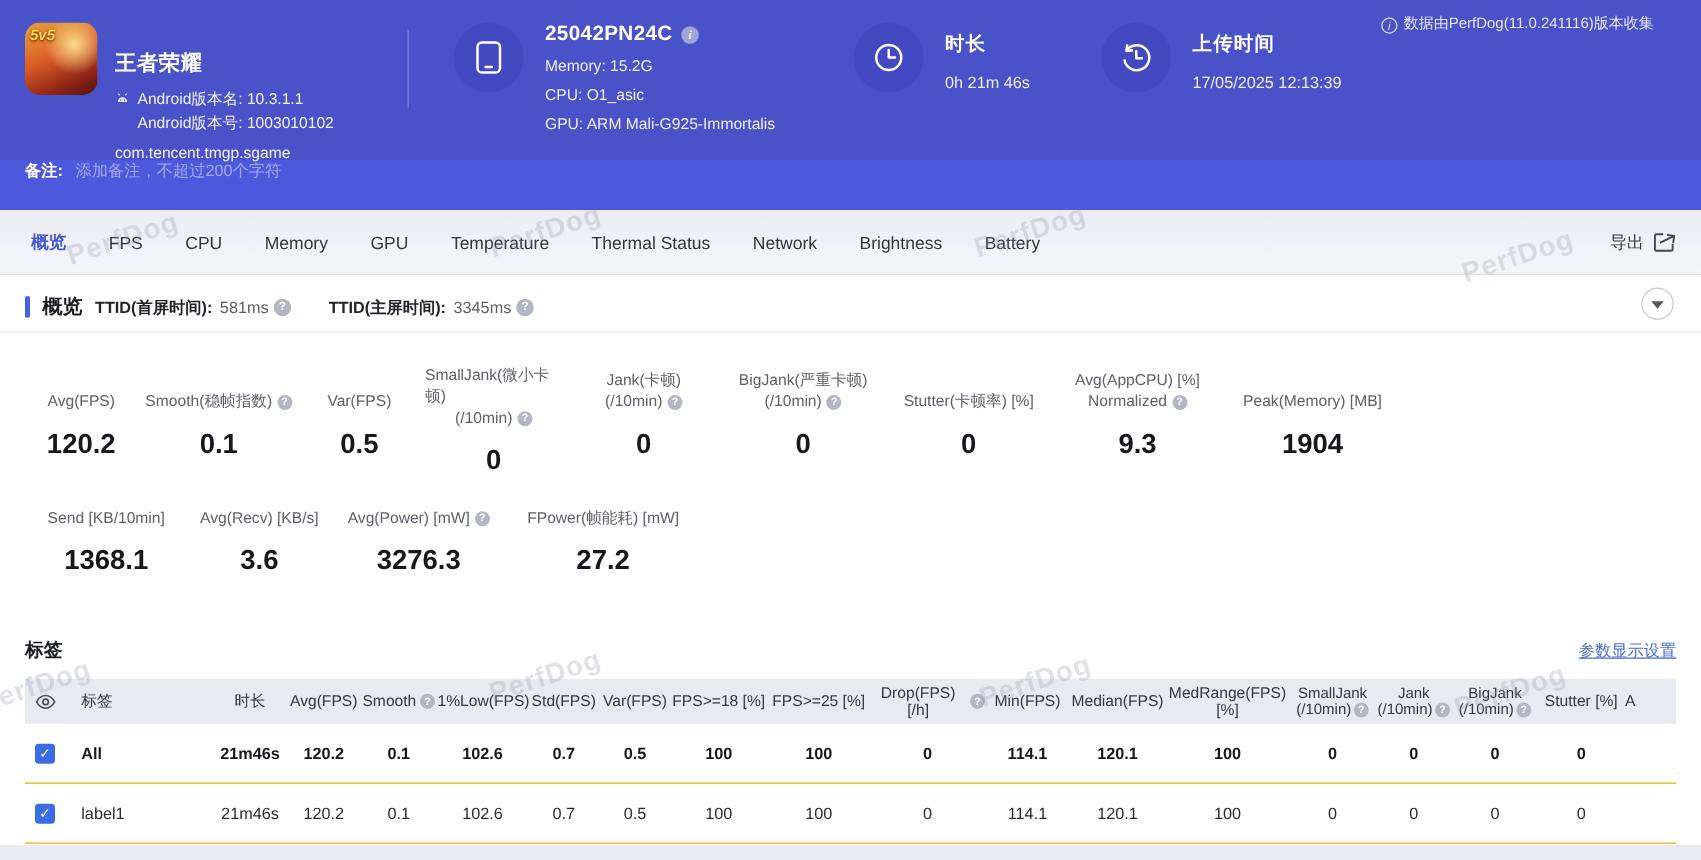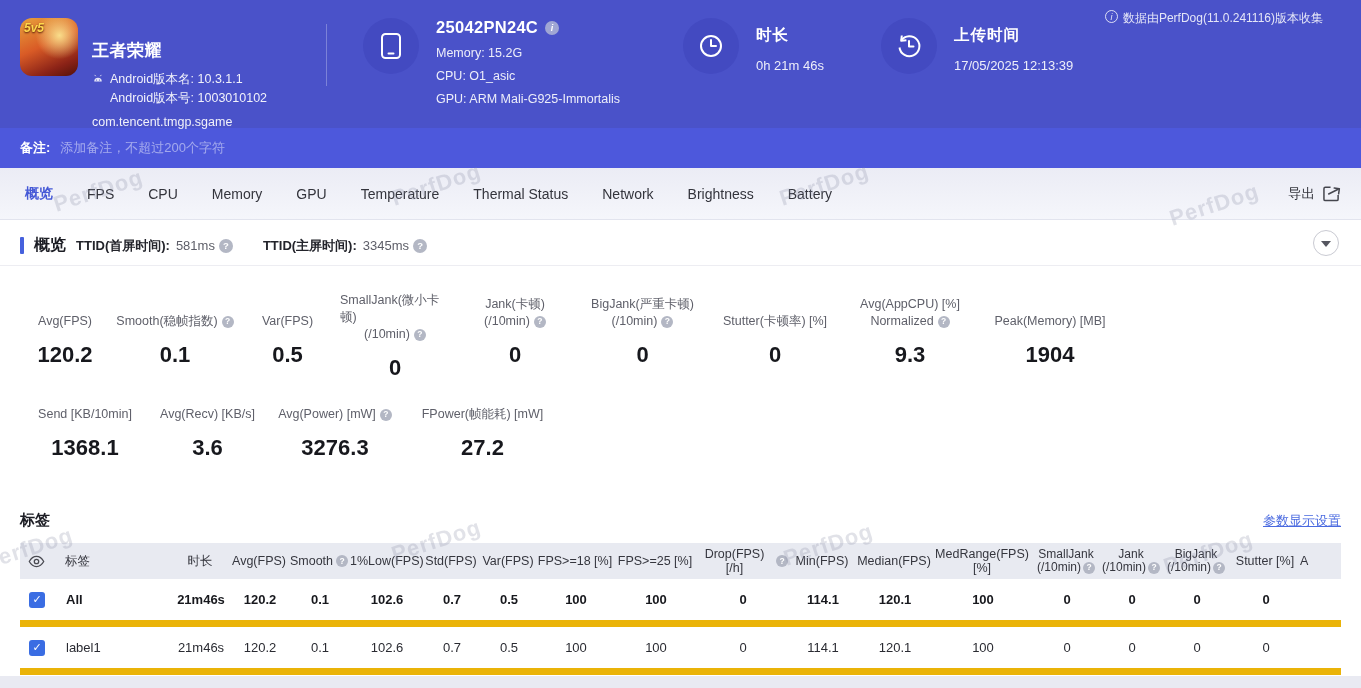--- a/index.html
+++ b/index.html
@@ -1,21 +1,21 @@
 <!DOCTYPE html>
 <html><head>
 <meta charset="utf-8">
 <style>
   * { margin:0; padding:0; box-sizing:border-box; }
   html,body { width:1361px; height:688px; overflow:hidden; }
   body { font-family:"Liberation Sans","DejaVu Sans",sans-serif; background:#e9eaf2; color:#1c1d24; position:relative; }
 
   
   .hdr { position:relative; height:128px; background:#4a52c9; color:#fff; }
-  .hdr-note { position:absolute; top:10px; right:38px; font-size:12px; color:rgba(255,255,255,.85); display:flex; align-items:flex-start; gap:5px; }
+  .hdr-note { position:absolute; top:10px; right:38px; font-size:12px; color:rgba(255,255,255,.85); display:flex; align-items:flex-end; gap:5px; }
   .i-outline { width:13px; height:13px; border:1px solid rgba(255,255,255,.8); border-radius:50%; display:inline-flex; align-items:center; justify-content:center; font-size:9px; font-style:italic; }
   .i-outline::after { content:"i"; }
   .hdr-inner { display:flex; align-items:flex-start; padding:18px 28px 0 20px; }
   .app-block { display:flex; width:300px; flex:0 0 300px; }
   .app-icon { width:58px; height:58px; border-radius:12px; flex:0 0 58px; position:relative; overflow:hidden;
     background: radial-gradient(circle at 68% 30%, #f9dd8a 0%, rgba(249,221,138,0) 42%), linear-gradient(155deg,#e8a23c 0%,#d95b26 45%,#8c2317 78%,#521109 100%); }
   .app-badge { position:absolute; top:3px; left:4px; font-size:12px; font-weight:900; font-style:italic; color:#ffd84d; text-shadow:0 1px 2px rgba(60,10,0,.9); }
   .app-txt { margin-left:14px;margin-top:20px; }
   .app-name { font-size:17px; font-weight:700; letter-spacing:.5px; margin-top:1px; }
   .app-ver { display:flex; align-items:flex-start; margin-top:8px; gap:6px; }
@@ -33,21 +33,21 @@
   .i-filled::after { content:"i"; color:#fff; }
   .dev-line { font-size:12.5px; color:rgba(255,255,255,.9); margin-top:9px; }
   .info-block { }
   .info-txt { margin-left:17px; }
   .info-label { font-size:15.5px; font-weight:700; margin-top:7px; letter-spacing:1px; }
   .info-value { font-size:13px; color:rgba(255,255,255,.9); margin-top:12px; }
   .blk-creator { width:178px; flex:0 0 178px; }
   .blk-duration { width:198px; flex:0 0 198px; }
 
   
-  .remark-bar { height:40px; background:#4d58dc; color:#fff; display:flex; align-items:center; padding-left:20px; font-size:13px; }
+  .remark-bar { height:40px; background:#4d58dc; color:#fff; display:flex; padding-left:20px; font-size:13px; }
   .remark-label { font-weight:700; }
   .remark-ph { margin-left:10px; color:rgba(255,255,255,.48); }
 
   
   .tabbar { position:relative; height:52px; background:linear-gradient(180deg,#ebecf5 0%,#f5f6fb 100%); display:flex; align-items:center; padding-left:8px; border-bottom:1px solid #e2e4ee; }
   .tab { padding:0 17px; font-size:14px; color:#33343c; cursor:pointer; }
   .tab.active { color:#4559d6; font-weight:700; }
   .export-area { position:absolute; right:20px; top:0; height:100%; display:flex; align-items:center; gap:7px; font-size:13.5px; color:#33343c; cursor:pointer; }
 
   
@@ -78,21 +78,21 @@
   .n1{width:140px}.n2{width:105px}.n3{width:150px}.n4{width:145px}
 
   
   .lbl-hdr { display:flex; align-items:center; justify-content:space-between; margin-top:50px; padding:0 20px; }
   .lbl-title { font-size:15px; font-weight:700; }
   .lbl-link { font-size:13px; color:#4a6ae0; text-decoration:underline; cursor:pointer; }
 
   .tbl { margin:13px 20px 0 20px; }
   .trow { display:flex; align-items:center; }
   .thead { background:#e8eaf1; height:36px; font-size:12.5px; color:#35363e; }
-  .tdata { height:48px; font-size:13px; color:#2a2b32; border-bottom:7px solid #eab308;justify-content:flex-end; }
+  .tdata { height:48px; font-size:13px; color:#2a2b32; border-bottom:1px solid #eab308; }
   .tdata.bold { font-weight:700; color:#17181d; }
   .tcell { text-align:center; flex-shrink:0; }
   .tcell.left { text-align:left; }
   .h2line { line-height:13px; font-size:12px; }
   .h2line .l2 { display:flex; align-items:center; justify-content:center; gap:2px; }
   .hinline { display:inline-flex; align-items:center; gap:3px; }
   .tc1{width:45px; padding-left:8px; text-align:left;}
   .tc2{width:105px;}
   .tc3{width:60px}.tc4{width:58px}.tc5{width:62px}.tc6{width:72px}.tc7{width:58px}.tc8{width:56px}.tc9{width:78px}.tc10{width:82px}.tc11{width:92px}.tc12{width:68px}.tc13{width:76px}.tc14{width:100px}.tc15{width:68px}.tc16{width:62px}.tc17{width:68px}.tc18{width:70px}.tc19{width:40px; overflow:hidden; white-space:nowrap; text-align:left;}
   .checkbox { width:16px; height:16px; border-radius:3px; background:#3a6de3; display:inline-flex; align-items:center; justify-content:center; cursor:pointer; }

